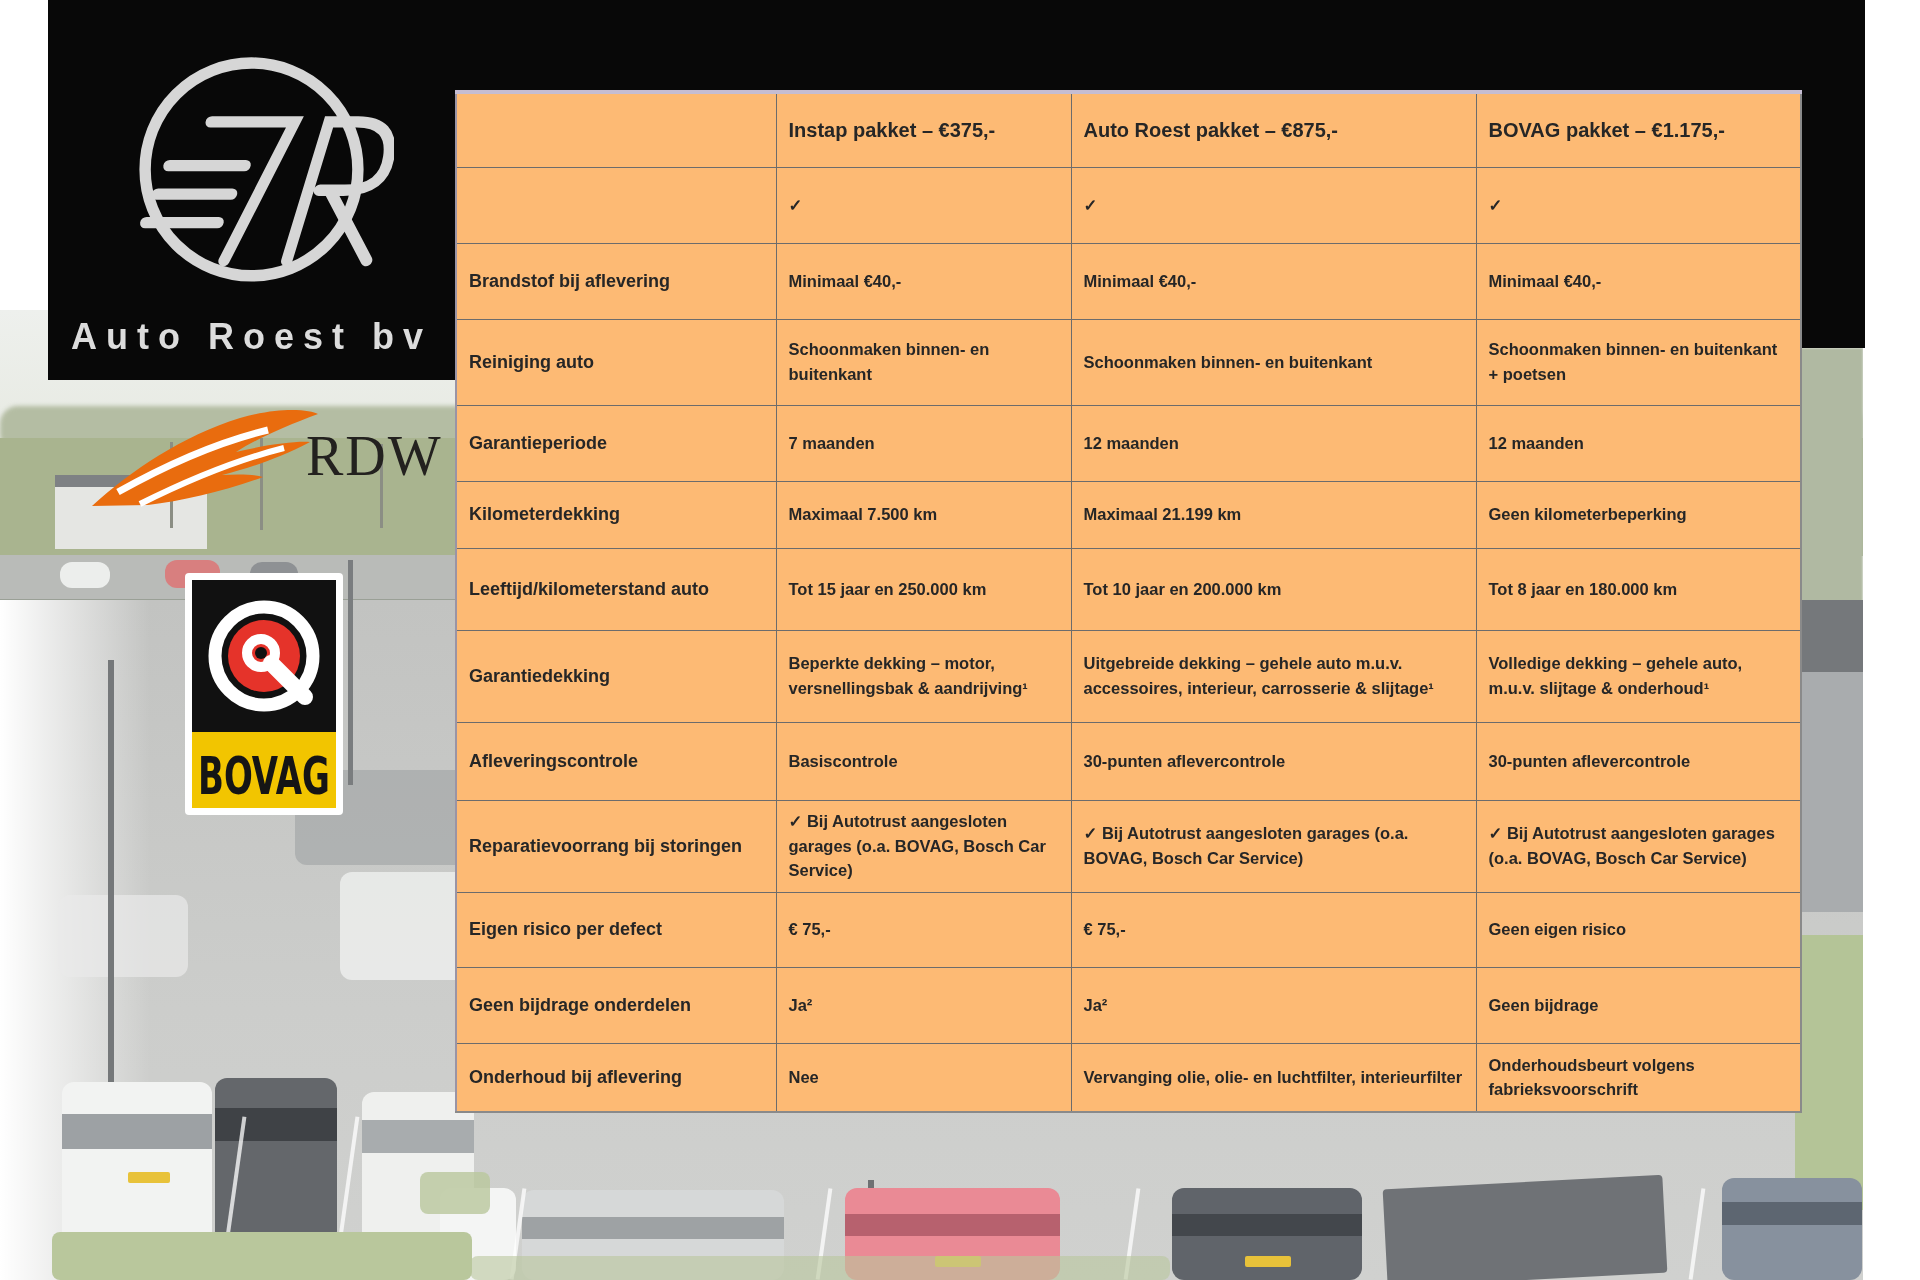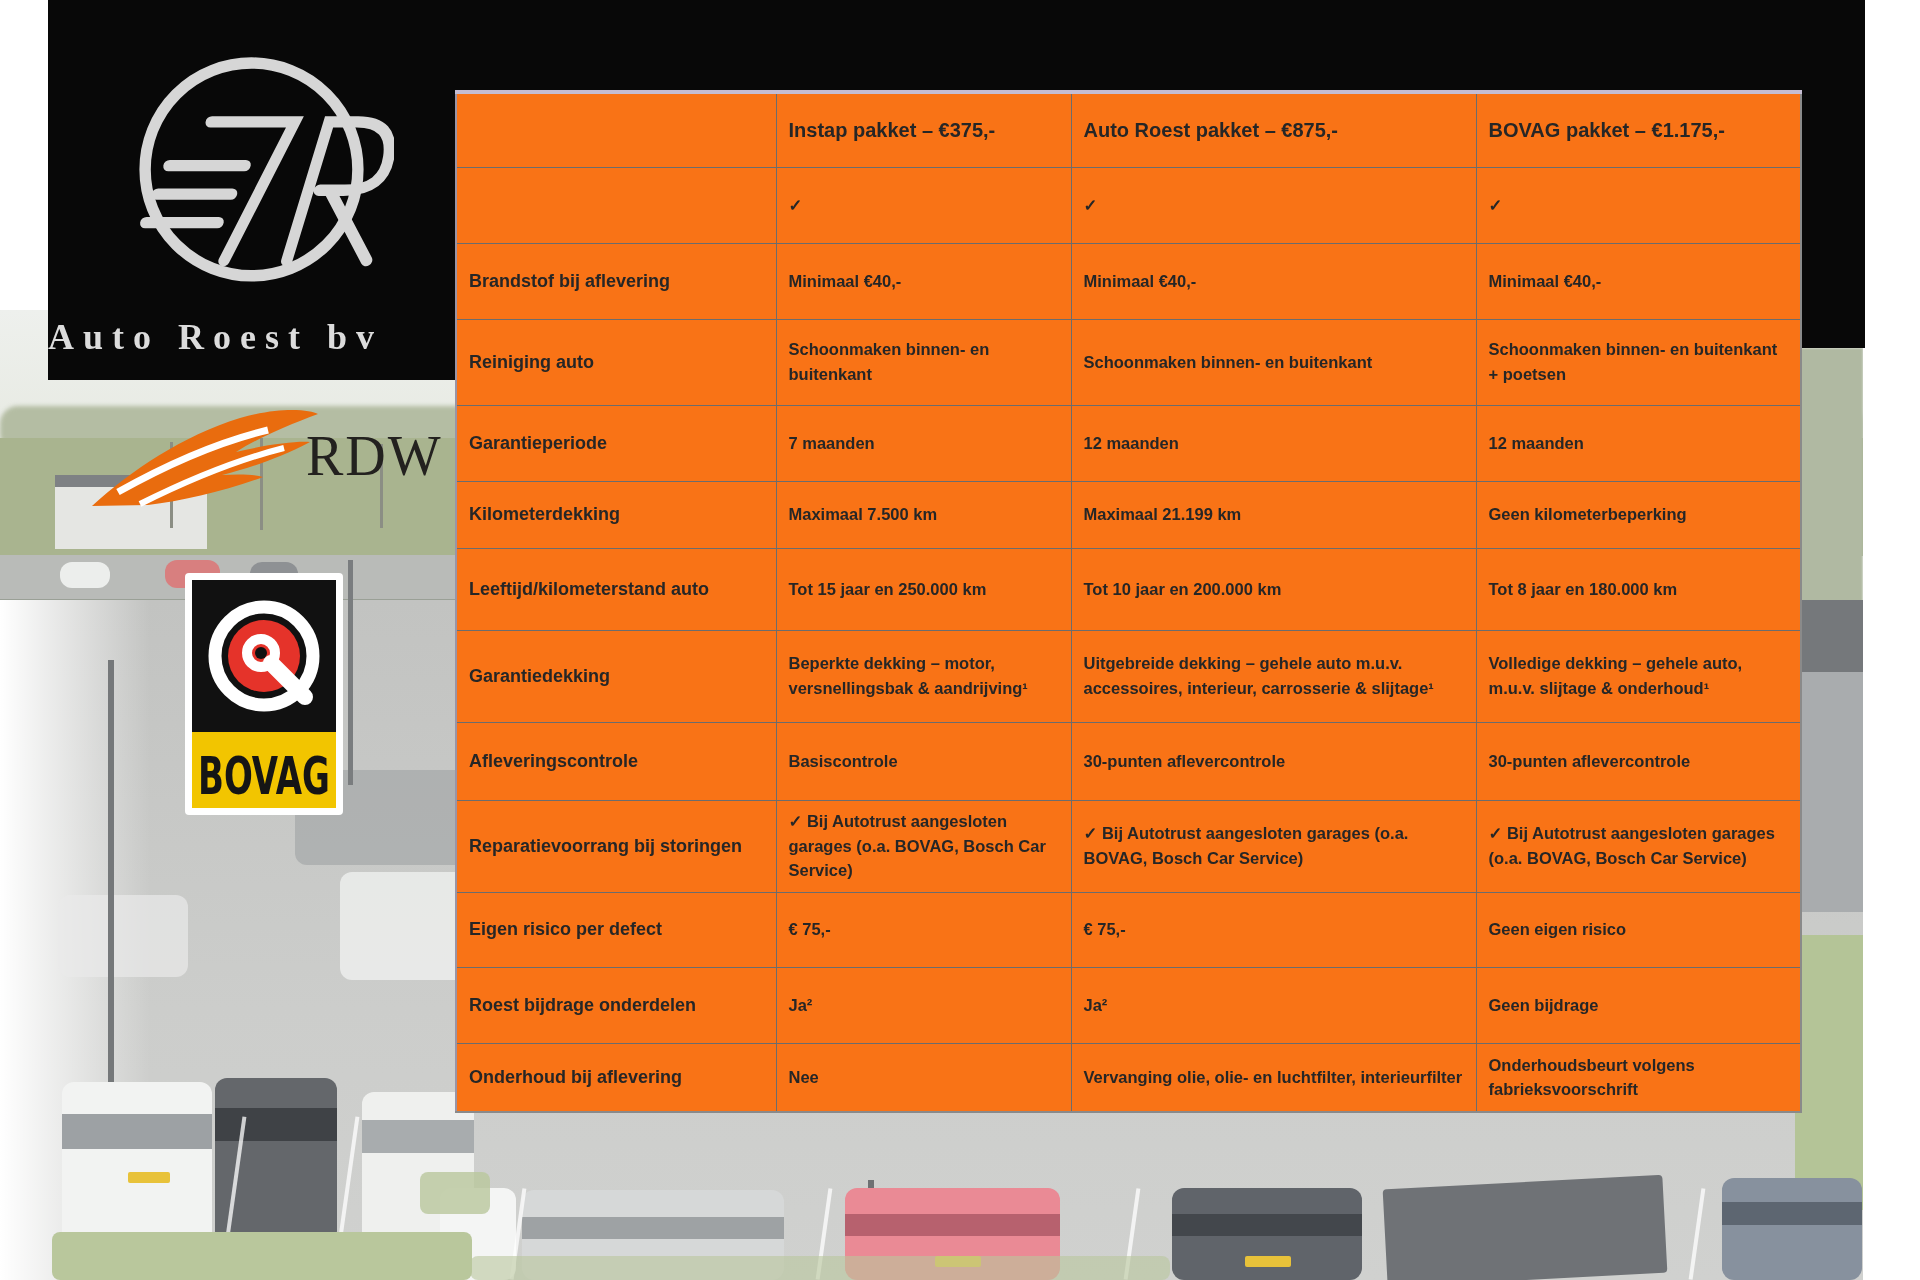--- a/index.html
+++ b/index.html
@@ -27,33 +27,33 @@
   .pline{background:rgba(255,255,255,.75);width:4px;transform:rotate(8deg);}
   .grass{background:#b9c79c;border-radius:8px;}
   .rtrees{left:1795px;top:38px;width:68px;height:255px;background:#b0b9a2;filter:blur(1px);}
   .rdark{left:1795px;top:290px;width:68px;height:72px;background:#75787b;}
   .rcars{left:1795px;top:362px;width:68px;height:240px;background:#a9acae;}
   .rgrass{left:1795px;top:625px;width:68px;height:275px;background:#b4c497;}
 
   
   .black-bar{position:absolute;left:48px;top:0;width:1817px;height:348px;background:#080808;}
   .logo-box{position:absolute;left:48px;top:0;width:407px;height:380px;background:#080808;}
-  .brand-name{position:absolute;left:0;top:316px;width:407px;
-              color:#dcdcdc;font-size:36px;font-weight:bold;letter-spacing:9px;font-family:Liberation Serif, serif;}
+  .brand-name{position:absolute;left:0;top:316px;width:407px;text-align:center;
+              color:#dcdcdc;font-size:36px;font-weight:bold;letter-spacing:9px;}
 
   
   .rdw{position:absolute;left:88px;top:408px;width:330px;height:110px;}
   .rdw-text{position:absolute;left:218px;top:16px;color:#23211f;
             font-family:"Liberation Serif",serif;font-weight:normal;font-size:56px;letter-spacing:2px;}
   .bovag{position:absolute;left:185px;top:573px;width:158px;height:257px;}
   .bosch{position:absolute;left:157px;top:875px;width:202px;height:202px;}
 
   
   table.pakket{position:absolute;left:455px;top:90px;width:1345px;border-collapse:collapse;
-               background:#f97316;table-layout:fixed;
+               background:#fdba74;table-layout:fixed;
                border-left:2px solid #9a94a5;border-right:2px solid #8a8a8a;border-bottom:2px solid #8a8a8a;}
   table.pakket{border-top:4px solid var(--table_top_border,#c6bdd2);}
   table.pakket th,table.pakket td{border:1.5px solid #6c6c6c;vertical-align:middle;
                text-align:left;color:#262626;padding:8px 12px;overflow:hidden;}
   table.pakket th{font-size:20px;font-weight:bold;}
   td.rowlabel{font-size:18px;font-weight:bold;padding-left:12px;}
   td.val{font-size:16.5px;font-weight:bold;line-height:1.5;}
 </style>
 </head>
 <body>
@@ -226,21 +226,21 @@
           <td class="val">✓ Bij Autotrust aangesloten garages (o.a. BOVAG, Bosch Car Service)</td>
           <td class="val">✓ Bij Autotrust aangesloten garages (o.a. BOVAG, Bosch Car Service)</td>
         </tr>
         <tr style="height: 75px;">
           <td class="rowlabel">Eigen risico per defect</td>
           <td class="val">€ 75,-</td>
           <td class="val">€ 75,-</td>
           <td class="val">Geen eigen risico</td>
         </tr>
         <tr style="height: 76px;">
-          <td class="rowlabel">Roest bijdrage onderdelen</td>
+          <td class="rowlabel">Geen bijdrage onderdelen</td>
           <td class="val">Ja²</td>
           <td class="val">Ja²</td>
           <td class="val">Geen bijdrage</td>
         </tr>
         <tr style="height: 69px;">
           <td class="rowlabel">Onderhoud bij aflevering</td>
           <td class="val">Nee</td>
           <td class="val">Vervanging olie, olie- en luchtfilter, interieurfilter</td>
           <td class="val">Onderhoudsbeurt volgens fabrieksvoorschrift</td>
         </tr>

